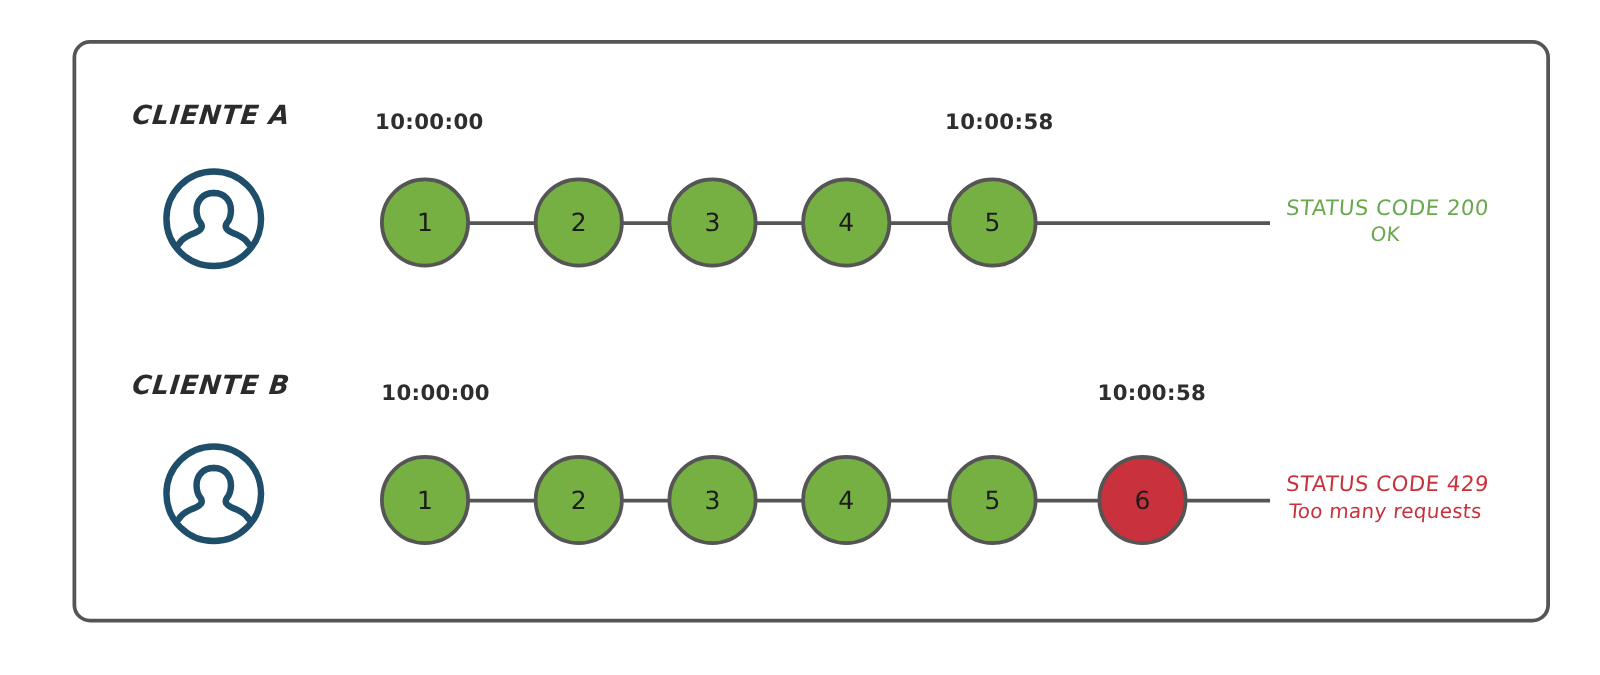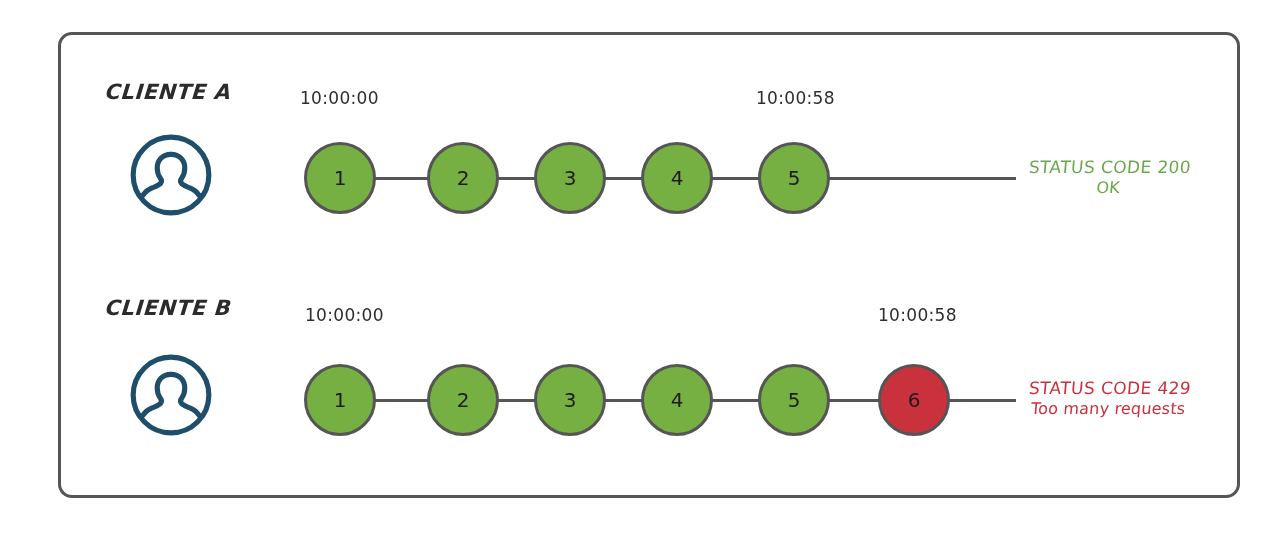--- a/index.html
+++ b/index.html
@@ -36,21 +36,21 @@
     white-space:nowrap;
     transform:skewX(-6deg);
   }
 
   .avatar{position:absolute;width:86px;height:86px;}
 
   .timestamp{
     position:absolute;
     font-family:"DejaVu Sans", sans-serif;
     font-size:17px;
-    font-weight:400;
+    font-weight:700;
     color:#2e2e2e;
     white-space:nowrap;
     letter-spacing:0.3px;
   }
 
   
   .track{
     position:absolute;
     height:3px;
     background:#555555;

